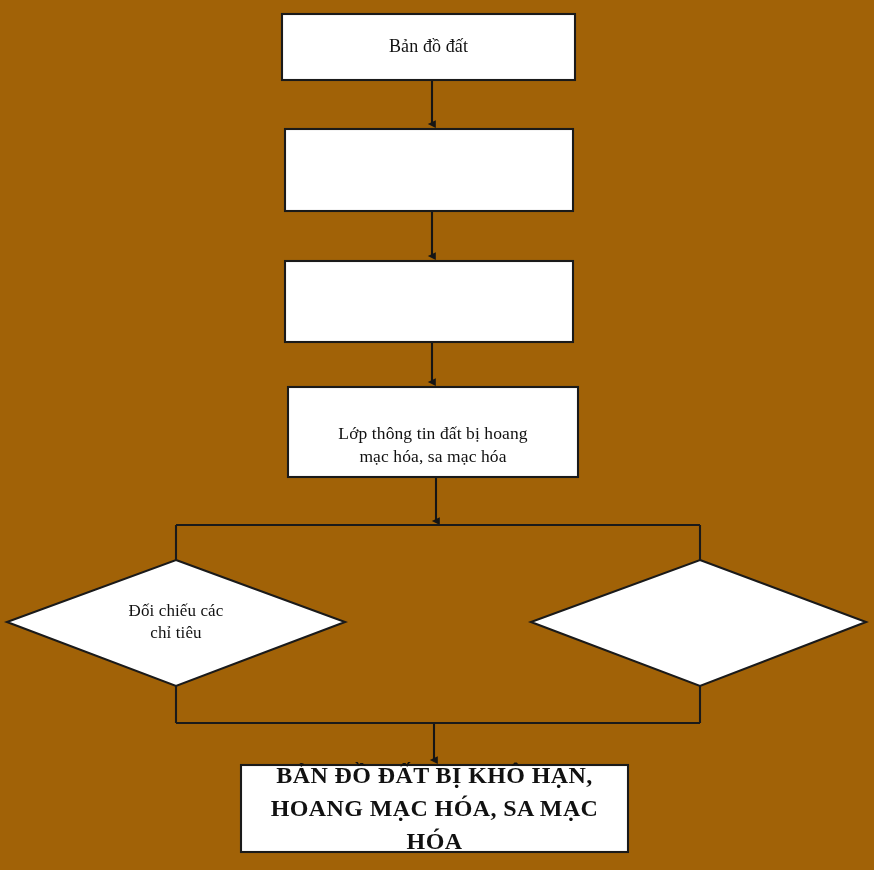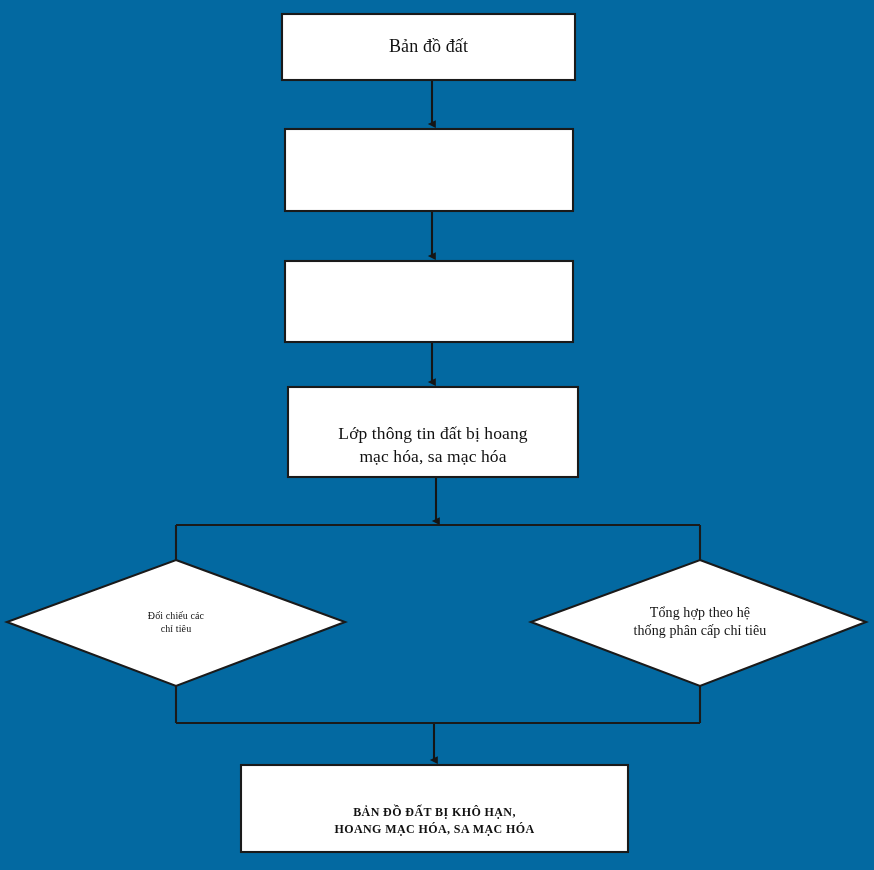--- a/index.html
+++ b/index.html
@@ -11,21 +11,21 @@
     width: 874px;
     height: 870px;
     font-family: "Liberation Serif", "DejaVu Serif", serif;
     color: #111111;
     overflow: hidden;
   }
   #diagram-root {
     position: relative;
     width: 874px;
     height: 870px;
-    background: #0369a1;
+    background: #a16207;
   }
   .flow-svg {
     position: absolute;
     left: 0;
     top: 0;
     width: 874px;
     height: 870px;
   }
   .node-label {
     position: absolute;
@@ -36,31 +36,30 @@
     line-height: 1.32;
     letter-spacing: 0.1px;
     white-space: pre-line;
     pointer-events: none;
   }
   .box-label {
     font-size: 17.5px;
   }
   .box-label-1 { font-size: 18px; }
   .diamond-label {
-    font-size: 10px;
+    font-size: 17px;
   }
   .diamond-label-right {
     font-size: 14px;
   }
   .result-label {
-    font-size: 12px;
+    font-size: 24px;
     font-weight: bold;
     letter-spacing: 0.4px;
     line-height: 1.38;
-    margin-top: 12px;
   }
 </style>
 </head>
 <body>
 
 <div id="diagram-root">
 
   <svg class="flow-svg" viewBox="0 0 874 870" xmlns="http://www.w3.org/2000/svg">
     <defs>
       <marker id="arrowhead" markerWidth="9" markerHeight="9" refX="4.2" refY="4.4" orient="auto" markerUnits="userSpaceOnUse">
@@ -104,19 +103,17 @@
   <div class="node-label box-label box-label-1" style="left:282px; top:14px; width:293px; height:66px;">Bản đồ đất</div>
 
 
 
   <div class="node-label box-label" style="left:288px; top:387px; width:290px; height:116px;">Lớp thông tin đất bị hoang
 mạc hóa, sa mạc hóa</div>
 
   <div class="node-label diamond-label" style="left:66px; top:586px; width:220px; height:72px;">Đối chiếu các
 chỉ tiêu</div>
 
-  <div class="node-label diamond-label diamond-label-right" style="left:590px; top:586px; width:220px; height:72px;">Tổng hợp theo hệ
-thống phân cấp chỉ tiêu</div>
 
   <div class="node-label result-label" style="left:241px; top:765px; width:387px; height:87px;">BẢN ĐỒ ĐẤT BỊ KHÔ HẠN,
 HOANG MẠC HÓA, SA MẠC HÓA</div>
 
 </div>
 
 </body></html>

